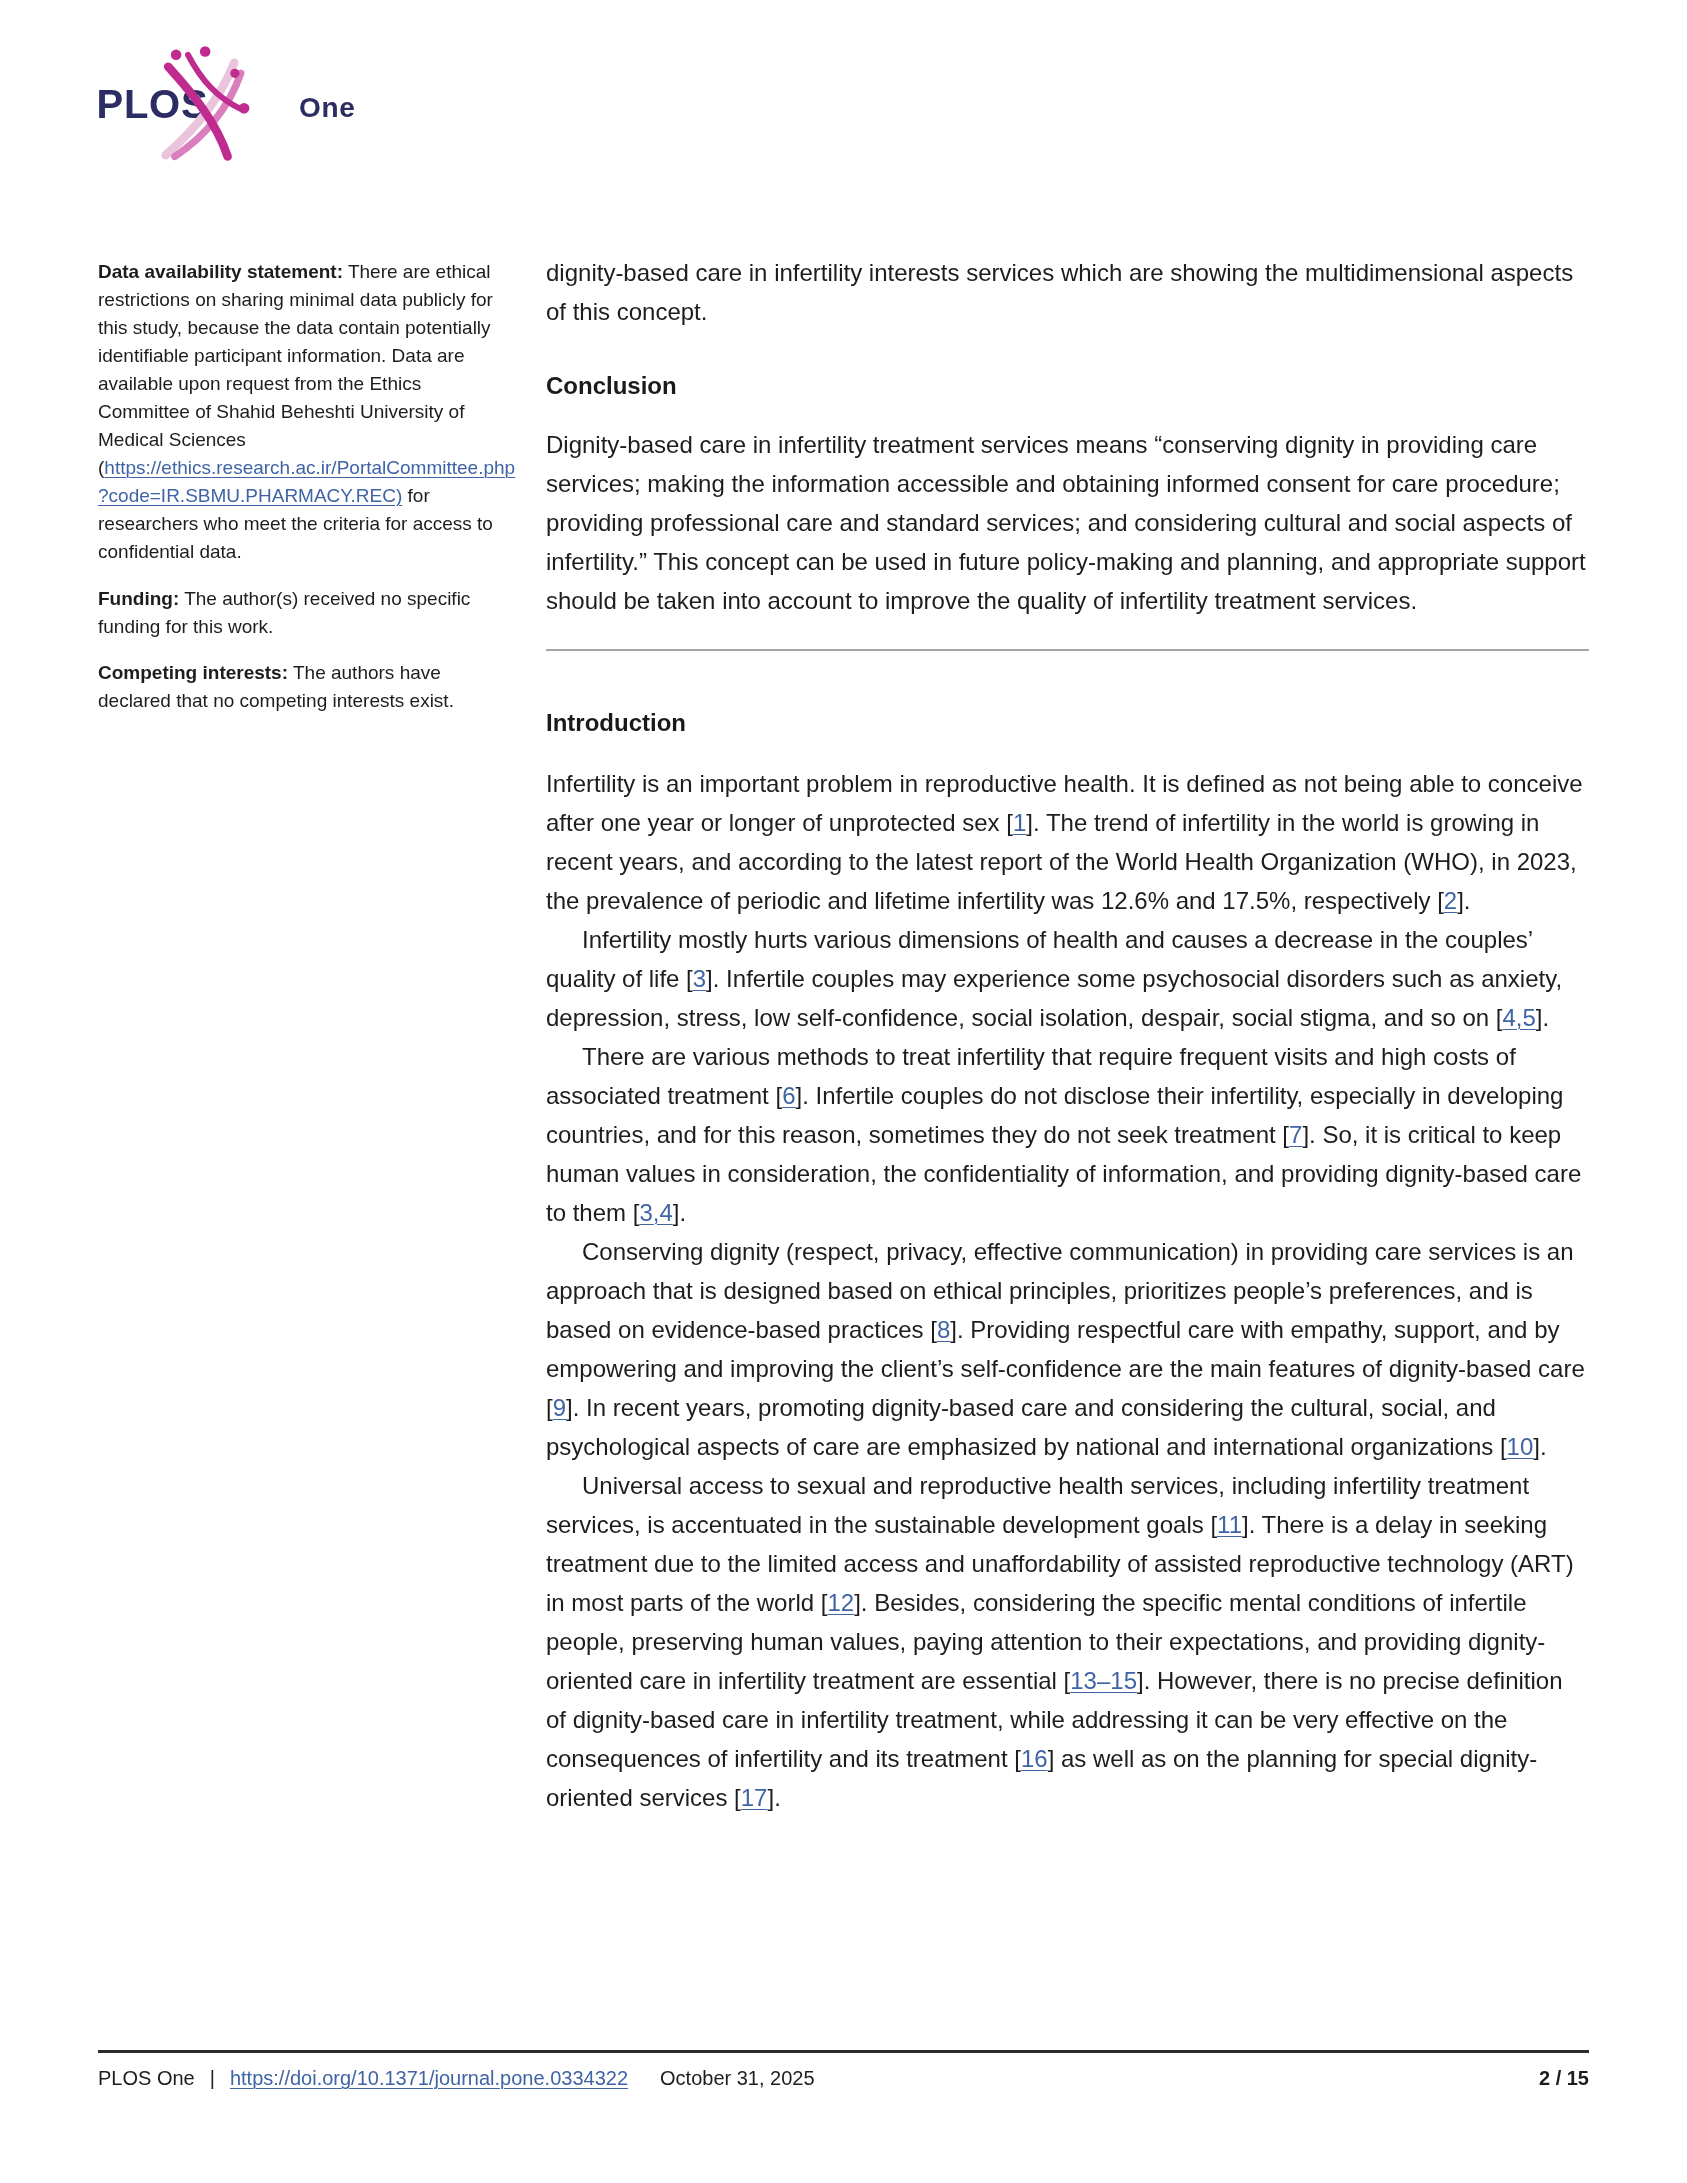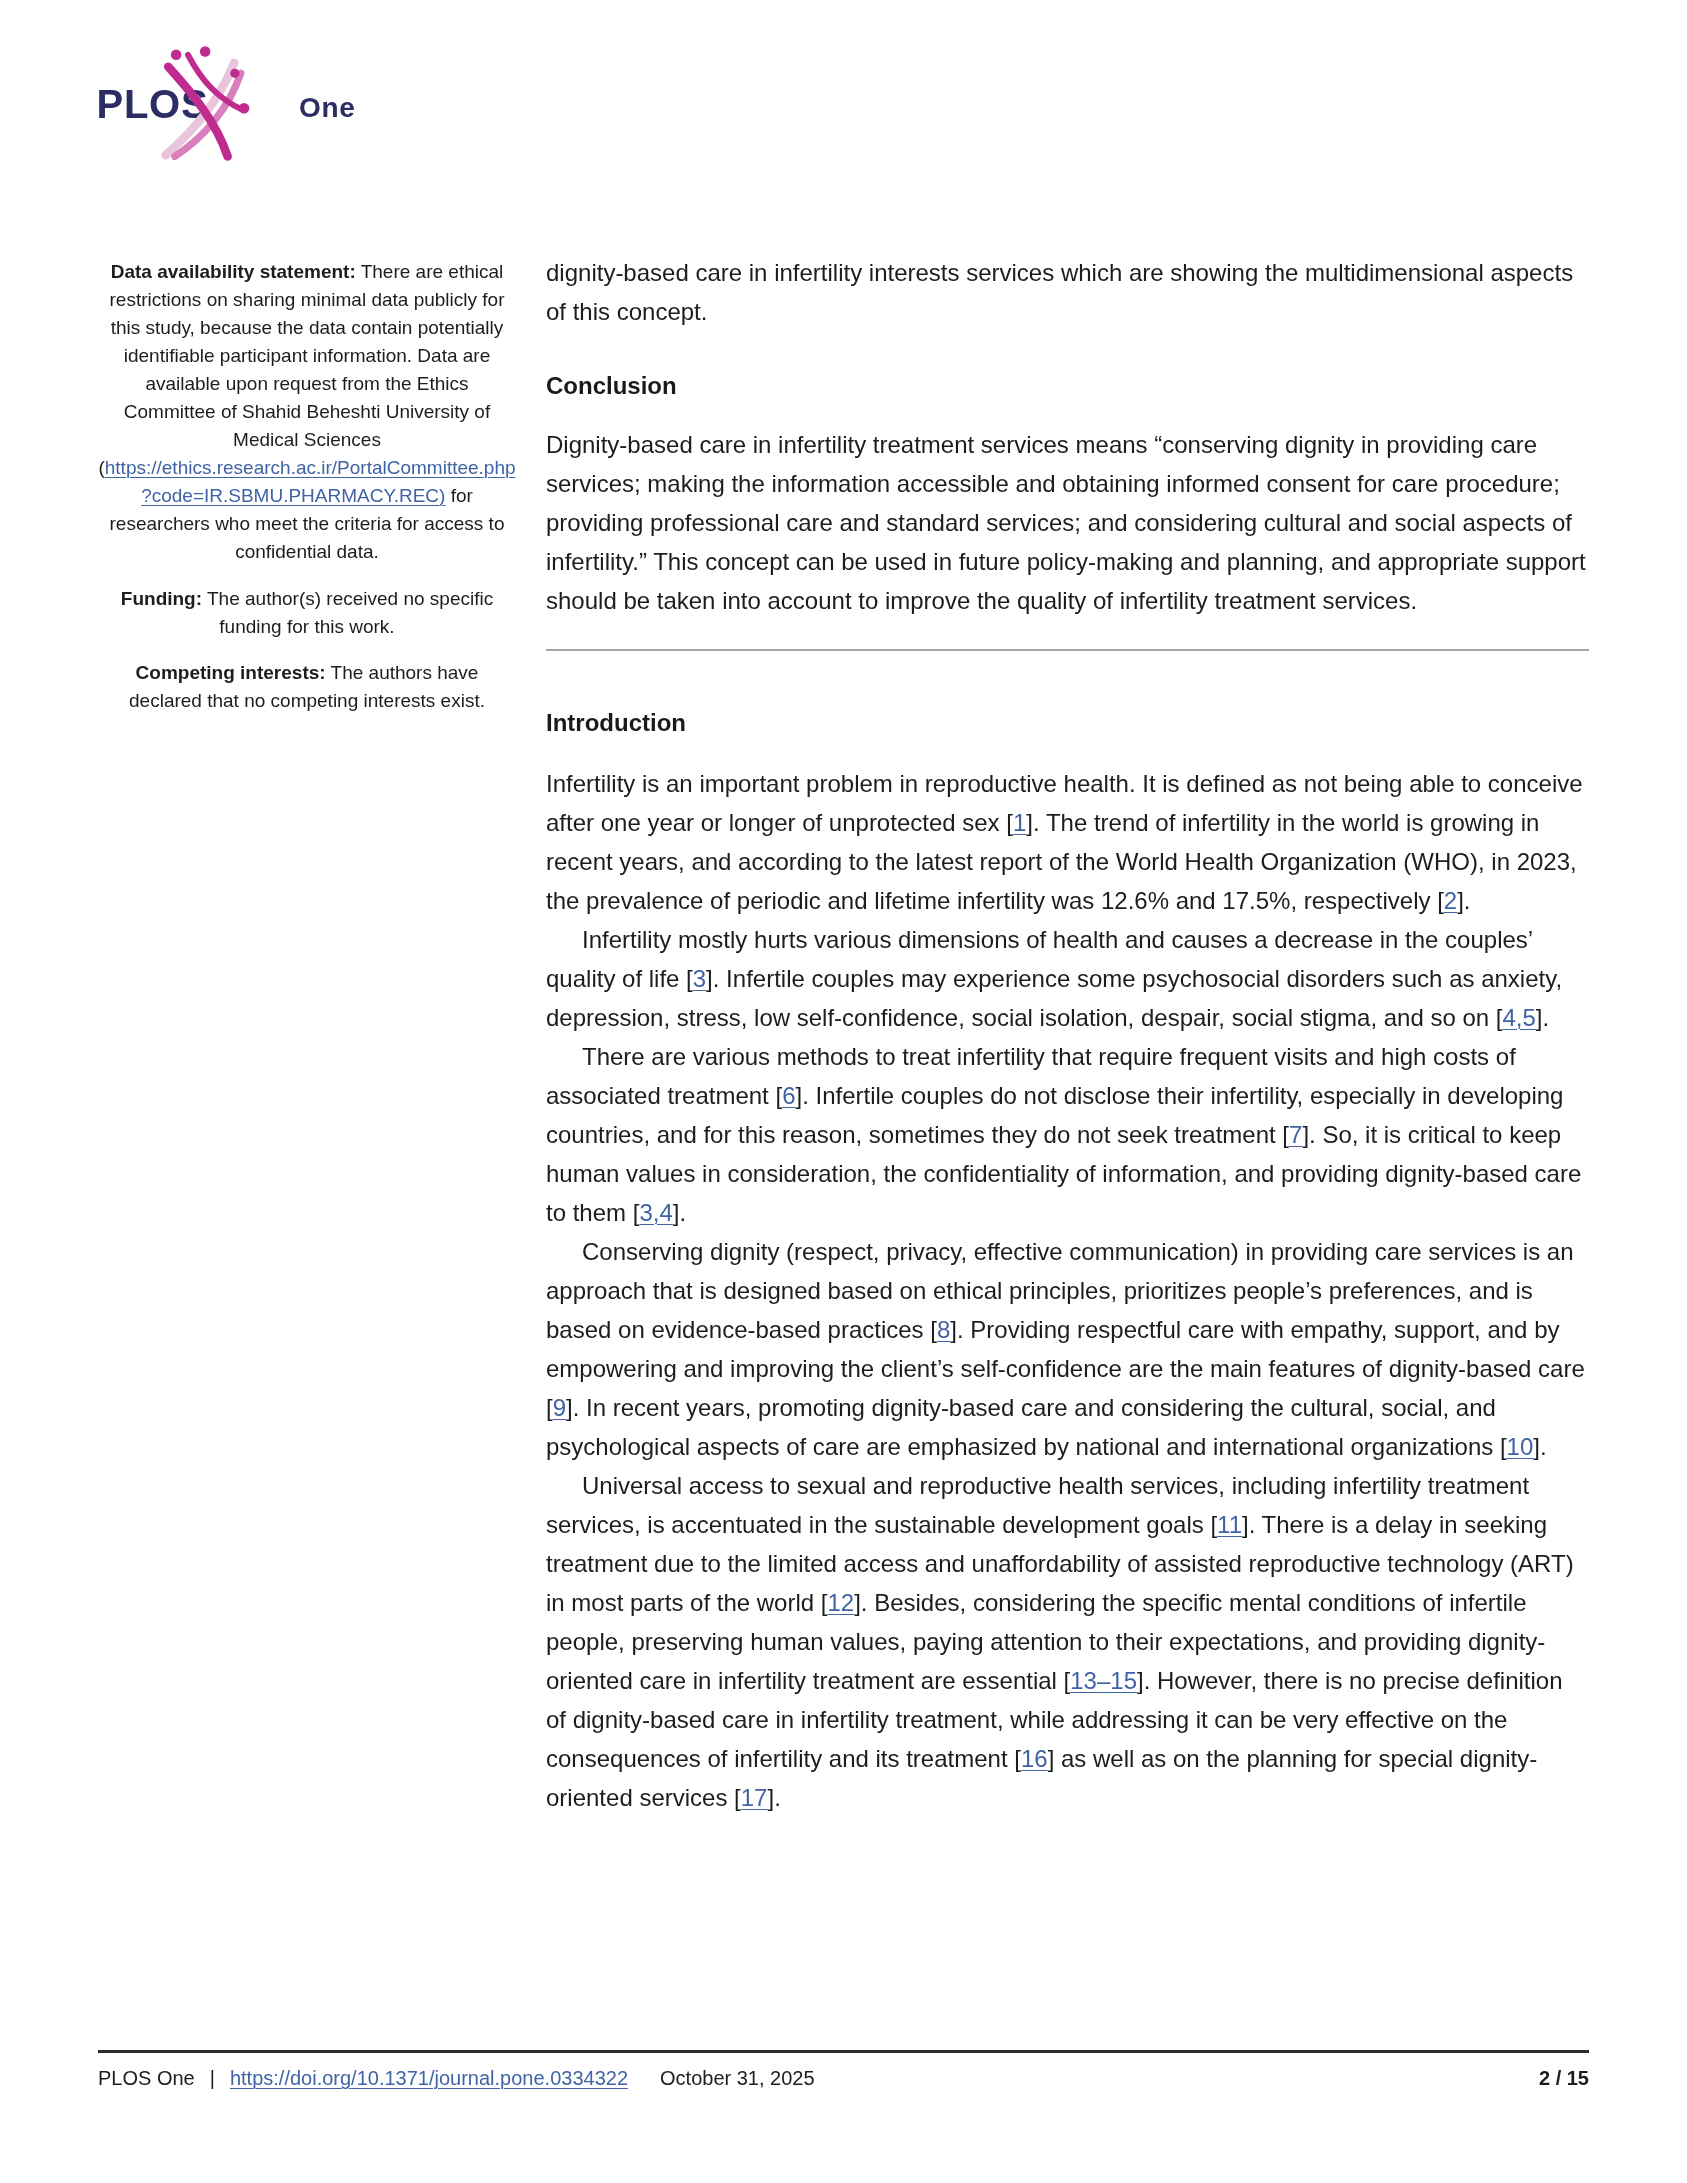--- a/index.html
+++ b/index.html
@@ -32,21 +32,21 @@
     position:absolute;left:177px;top:50px;
     font-size:28px;line-height:1;font-weight:700;
     color:var(--navy);letter-spacing:0.7px;margin-left:36px;
   }
   .logo svg{position:absolute;left:69px;top:0;}
   
   .sidebar{
     position:absolute;left:98px;top:258px;width:418px;
     font-size:19px;line-height:28px;
   }
-  .sidebar p{margin:0 0 18.5px 0;text-align:center;}
+  .sidebar p{margin:0 0 18.5px 0;}
   .sidebar b{font-weight:700;}
   a{color:var(--link);text-decoration:underline;text-decoration-thickness:1.3px;text-underline-offset:3.3px;cursor:pointer;word-break:break-word;}
   
   .main{
     position:absolute;left:546px;top:253px;width:1043px;
     font-size:24px;line-height:39px;
   }
   .main p{margin:0;}
   .main p.indent{text-indent:36px;}
   .main h2{

